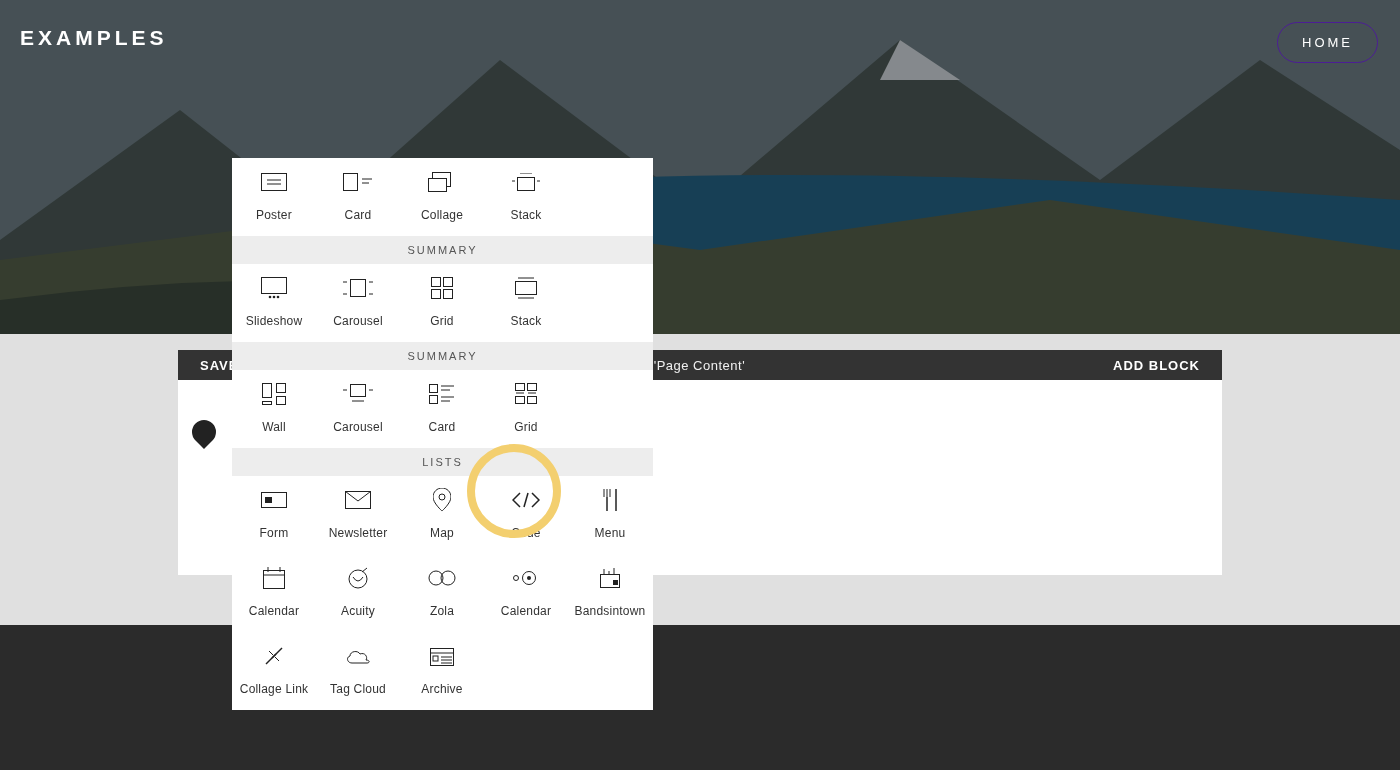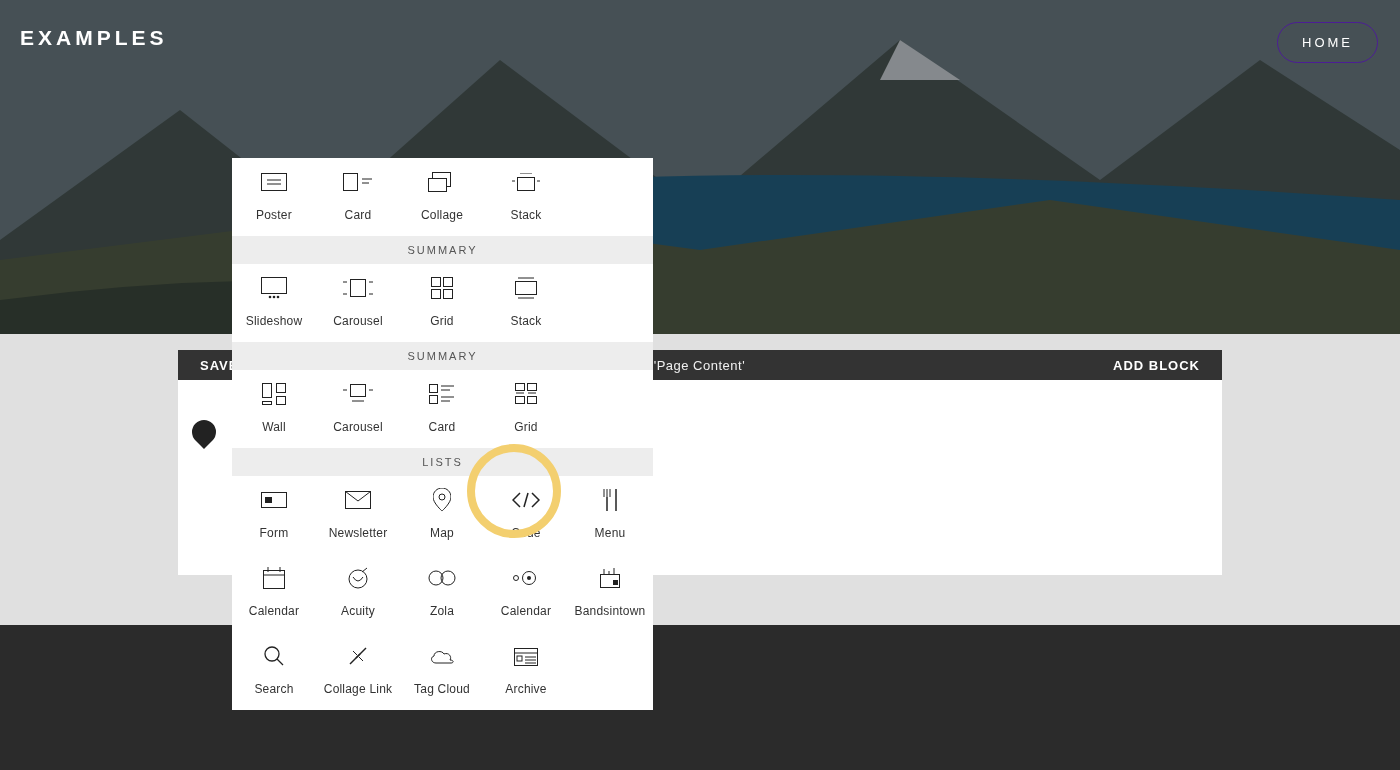--- a/index.html
+++ b/index.html
@@ -419,29 +419,20 @@
           </svg>
       </span>
       <span class="label">Bandsintown</span>
     </div>
   </div>
 
   <div class="row">
     <div class="cell">
       <span class="icon">
         <svg width="22" height="22">
-            <circle cx="9" cy="9" r="7" fill="none" stroke="#222" stroke-width="1.3"></circle>
-            <line x1="14" y1="14" x2="20" y2="20" stroke="#222" stroke-width="1.3"></line>
-          </svg>
-      </span>
-      <span class="label">Search</span>
-    </div>
-    <div class="cell">
-      <span class="icon">
-        <svg width="22" height="22">
             <line x1="3" y1="19" x2="13" y2="9" stroke="#222" stroke-width="1.5"></line>
             <line x1="9" y1="13" x2="19" y2="3" stroke="#222" stroke-width="1.5"></line>
             <line x1="6" y1="6" x2="10" y2="10" stroke="#222"></line>
             <line x1="12" y1="12" x2="16" y2="16" stroke="#222"></line>
           </svg>
       </span>
       <span class="label">Collage Link</span>
     </div>
     <div class="cell">
       <span class="icon">

